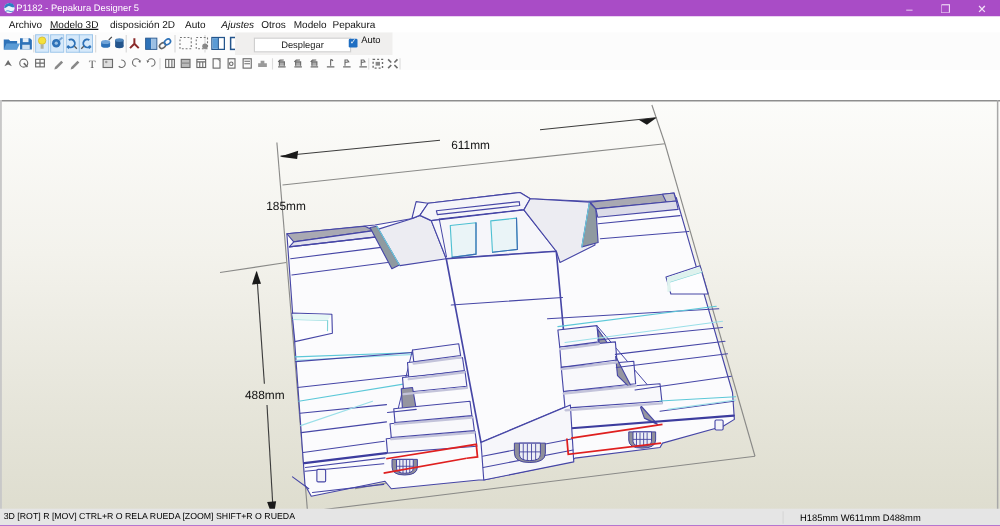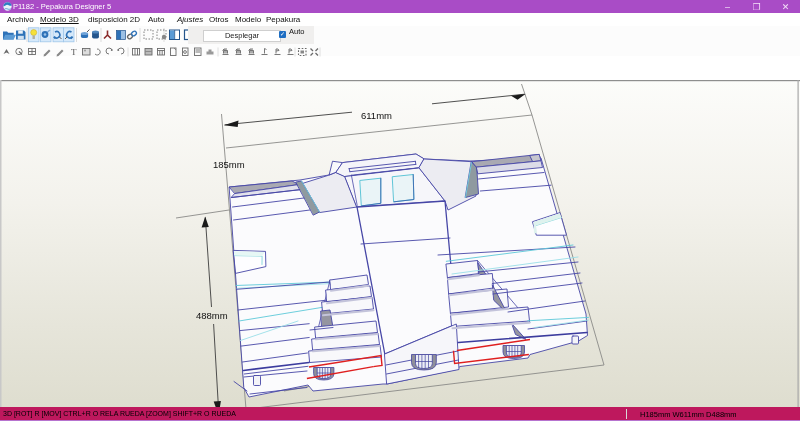--- a/index.html
+++ b/index.html
@@ -7,21 +7,21 @@
   #win{position:relative;width:800px;height:421px;}
   #title{position:absolute;left:0;top:0;width:800px;height:14px;background:#a94cc6;}
   #title .txt{position:absolute;left:13px;top:1px;color:#fff;font-size:7.5px;line-height:12px;}
   #ticon{position:absolute;left:3px;top:2px;width:9px;height:9px;}
   .wc{position:absolute;top:0;height:14px;width:29px;color:#f3e2f8;font-size:9px;text-align:center;line-height:14px;}
   #menu{position:absolute;left:0;top:13px;width:800px;height:13px;background:#ffffff;font-size:8px;color:#111;text-align:center;}
   #menu span{position:absolute;top:2px;}
   #tb1{position:absolute;left:0;top:26px;width:800px;height:18px;background:#fcfcfc;border-bottom:1px solid #e8e8e8;}
   #tb2{position:absolute;left:0;top:44px;width:800px;height:12px;background:#fcfcfc;}
   #cv{position:absolute;left:0;top:56px;width:800px;height:306px;margin-top:24px;}
-  #status{position:absolute;left:0;top:407px;width:800px;height:14px;background:#be185d;border-bottom:1px solid #b05fd0;font-size:7.5px;color:#000;}
+  #status{position:absolute;left:0;top:407px;width:800px;height:14px;background:#e5e5e5;border-bottom:1px solid #b05fd0;font-size:7.5px;color:#000;}
 </style>
 </head>
 <body>
 <div id="win">
   <div id="title">
     <svg id="ticon" viewBox="0 0 10 10">
         <circle cx="5" cy="5" r="4.6" fill="#e8f2fa"></circle>
         <path d="M5 .4a4.6 4.6 0 0 0-4.6 4.6c2-.5 3-2 4.2-2s2.5 1.5 5 1.2A4.6 4.6 0 0 0 5 .4z" fill="#2d7dc3"></path>
         <path d="M1.5 8.2c1.5-1.3 2.6-.8 4-.3 1.1.4 2.3.3 3-.5" fill="none" stroke="#2d7dc3" stroke-width=".8"></path>
       </svg>

